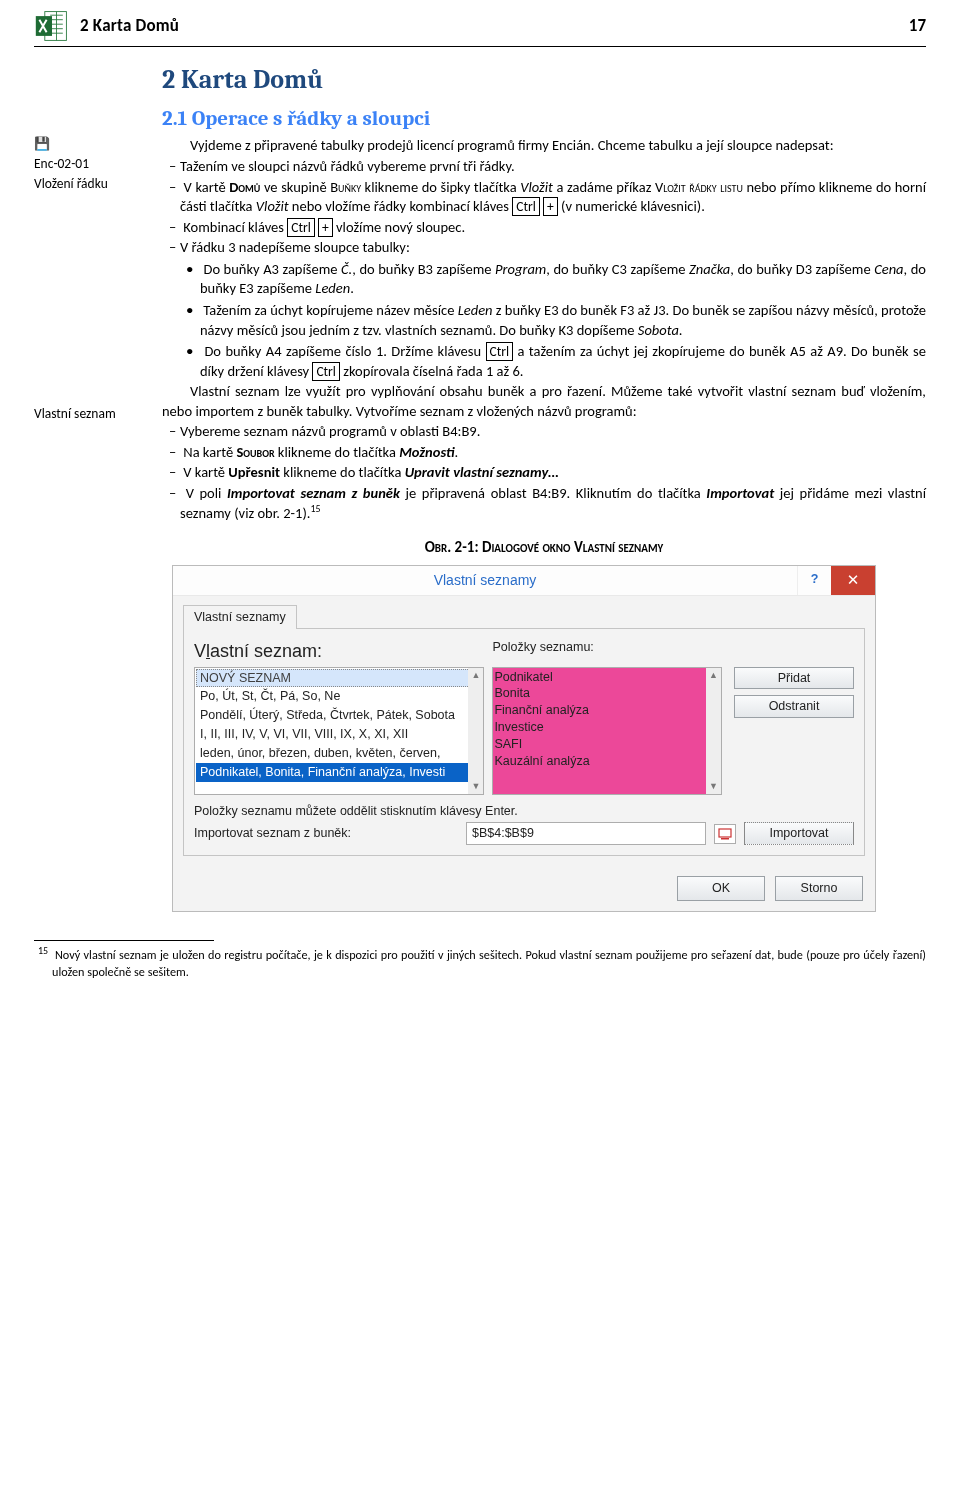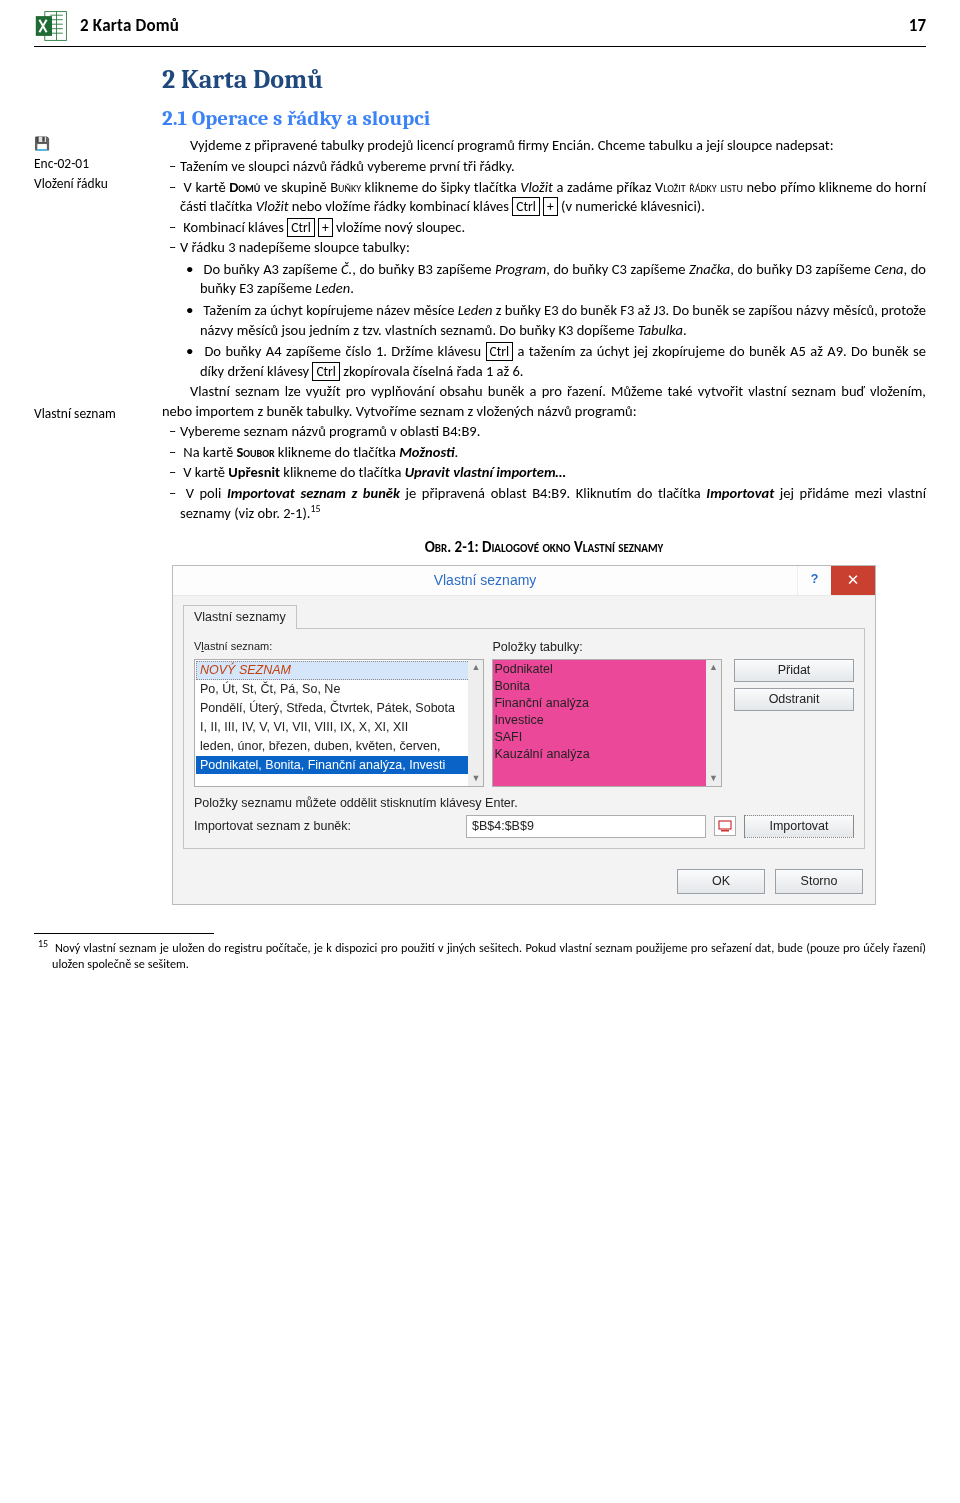--- a/index.html
+++ b/index.html
@@ -43,29 +43,29 @@
   .dlg { border: 1px solid #bbb; background: #f3f3f3; font-family: "Segoe UI", Arial, sans-serif; font-size: 12.5px; color: #222; }
   .dlg-tb { display: flex; align-items: stretch; background: #fdfdfd; border-bottom: 1px solid #e9e9e9; height: 30px; }
   .dlg-title { flex: 1; text-align: center; color: #2a6dc9; font-size: 14px; padding-top: 5px; }
   .dlg-help { width: 34px; background: #fdfdfd; border-left: 1px solid #eee; text-align: center; padding-top: 5px; color: #2a6dc9; font-weight: bold; cursor: default; }
   .dlg-close { width: 44px; background: #c94030; color: #fff; text-align: center; padding-top: 4px; font-size: 15px; cursor: default; }
   .dlg-body { padding: 8px 10px 10px 10px; }
   .tabrow { display: flex; }
   .tab-active { background: #f3f3f3; border: 1px solid #c4c4c4; border-bottom: none; padding: 3px 10px; font-size: 12.5px; position: relative; top: 1px; }
   .tabpane { border: 1px solid #c4c4c4; padding: 10px; background: #f3f3f3; }
   .labelrow { display: flex; margin-bottom: 3px; }
-  .lab { width: 44%; font-size: 11px; }
+  .lab { width: 44%; font-size: 18px; }
   .lab .u { text-decoration: underline; }
   .rlab { flex: 1; padding-left: 8px; font-size: 12.5px; }
   .rbtns { width: 120px; margin-left: 12px; }
   .listrow { display: flex; }
   .listbox { width: 44%; height: 128px; background: #fff; border: 1px solid #adadad; padding: 1px; overflow: hidden; position: relative; }
   .listbox .opt { padding: 1px 4px; white-space: nowrap; overflow: hidden; font-size: 12.5px; }
   .listbox .opt.sel { background: #0a63c7; color: #fff; }
-  .listbox .opt.hi { background: #d5e6fb; color: #c2410c; border: 1px dotted #888; padding: 0 3px; font-style: italic; }
+  .listbox .opt.hi { background: #d5e6fb; color: #404040; border: 1px dotted #888; padding: 0 3px; }
   .listbox2 { flex: 1; height: 128px; background: #ec4899; border: 1px solid #adadad; padding: 1px; margin-left: 0; overflow: hidden; position: relative; }
   .sb { position: absolute; right: 0; top: 0; bottom: 0; width: 15px; background: #eee; display: flex; flex-direction: column; }
   .sb .ar { height: 15px; text-align: center; font-size: 9px; color: #777; line-height: 15px; }
   .sb .tr { flex: 1; }
   .btnw { background: linear-gradient(#fafbfc, #e4e7ea); border: 1px solid #9aa0a5; padding: 2px 6px; width: 100%; margin-bottom: 6px; cursor: default; text-align: center; font-size: 12.5px; }
   .notehint { margin: 8px 0 3px 0; font-size: 12.5px; }
   .improw { display: flex; align-items: center; gap: 8px; }
   .impfield { background: #fff; border: 1px solid #adadad; padding: 2px 5px; width: 240px; font-size: 12.5px; }
   .impicon { background: #fff; border: 1px solid #adadad; width: 22px; height: 20px; display: flex; align-items: center; justify-content: center; }
   .impicon svg { width: 14px; height: 12px; }
@@ -123,37 +123,37 @@
       </div>
 
 
       <div class="indent1"><span>V řádku 3 nadepíšeme sloupce tabulky:</span></div>
 
       <div class="indent2">
         <span>Do buňky A3 zapíšeme </span><span class="ital">Č.</span><span>, do buňky B3 zapíšeme </span><span class="ital">Program</span><span>, do buňky C3 zapíšeme </span><span class="ital">Značka</span><span>, do buňky D3 zapíšeme </span><span class="ital">Cena</span><span>, do buňky E3 zapíšeme </span><span class="ital">Leden</span><span>.</span>
       </div>
 
       <div class="indent2">
-        <span>Tažením za úchyt kopírujeme název měsíce </span><span class="ital">Leden</span><span> z buňky E3 do buněk F3 až J3. Do buněk se zapíšou názvy měsíců, protože názvy měsíců jsou jedním z tzv. vlastních seznamů. Do buňky K3 dopíšeme </span><span class="ital">Tabulka</span><span>.</span>
+        <span>Tažením za úchyt kopírujeme název měsíce </span><span class="ital">Leden</span><span> z buňky E3 do buněk F3 až J3. Do buněk se zapíšou názvy měsíců, protože názvy měsíců jsou jedním z tzv. vlastních seznamů. Do buňky K3 dopíšeme </span><span class="ital">Sobota</span><span>.</span>
       </div>
 
       <div class="indent2">
         <span>Do buňky A4 zapíšeme číslo 1. Držíme klávesu </span><span class="kbd">Ctrl</span><span> a tažením za úchyt jej zkopírujeme do buněk A5 až A9. Do buněk se díky držení klávesy </span><span class="kbd">Ctrl</span><span> zkopírovala číselná řada 1 až 6.</span>
       </div>
 
       <div class="parab"><span>Vlastní seznam lze využít pro vyplňování obsahu buněk a pro řazení. Můžeme také vytvořit vlastní seznam buď vložením, nebo importem z buněk tabulky. Vytvoříme seznam z vložených názvů programů:</span></div>
 
       <div class="indent1"><span>Vybereme seznam názvů programů v oblasti B4:B9.</span></div>
 
       <div class="indent1">
         <span>Na kartě </span><span class="smallcaps">Soubor</span><span> klikneme do tlačítka </span><span class="ital bold">Možnosti</span><span>.</span>
       </div>
 
       <div class="indent1">
-        <span>V kartě </span><span class="bold">Upřesnit</span><span> klikneme do tlačítka </span><span class="ital bold">Upravit vlastní importem…</span>
+        <span>V kartě </span><span class="bold">Upřesnit</span><span> klikneme do tlačítka </span><span class="ital bold">Upravit vlastní seznamy…</span>
       </div>
 
       <div class="indent1">
         <span>V poli </span><span class="ital bold">Importovat seznam z buněk</span><span> je připravená oblast B4:B9. Kliknutím do tlačítka </span><span class="ital bold">Importovat</span><span> jej přidáme mezi vlastní seznamy (viz obr. 2-1).</span><span class="sup">15</span>
       </div>
 
       <div class="figcap">Obr. 2-1: Dialogové okno Vlastní seznamy</div>
 
       <div class="dlg-outer">
         <div class="dlg">
@@ -162,21 +162,21 @@
             <div class="dlg-help">?</div>
             <div class="dlg-close">✕</div>
           </div>
           <div class="dlg-body">
             <div class="tabrow">
               <div class="tab-active">Vlastní seznamy</div>
             </div>
             <div class="tabpane">
               <div class="labelrow">
                 <div class="lab"><span>V</span><span class="u">l</span><span>astní seznam:</span></div>
-                <div class="rlab"><span>Polo</span><span class="u">ž</span><span>ky tabulky:</span></div>
+                <div class="rlab"><span>Polo</span><span class="u">ž</span><span>ky seznamu:</span></div>
                 <div class="rbtns"></div>
               </div>
               <div class="listrow">
                 <div class="listbox">
                   <div class="opt hi">NOVÝ SEZNAM</div>
                   <div class="opt">Po, Út, St, Čt, Pá, So, Ne</div>
                   <div class="opt">Pondělí, Úterý, Středa, Čtvrtek, Pátek, Sobota</div>
                   <div class="opt">I, II, III, IV, V, VI, VII, VIII, IX, X, XI, XII</div>
                   <div class="opt">leden, únor, březen, duben, květen, červen,</div>
                   <div class="opt sel">Podnikatel, Bonita, Finanční analýza, Investi</div>

